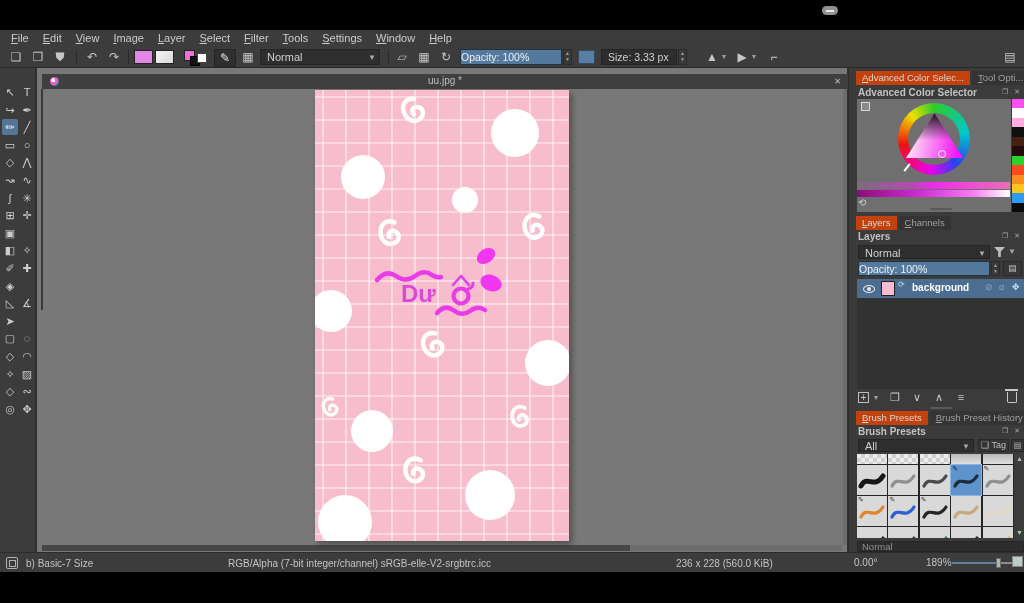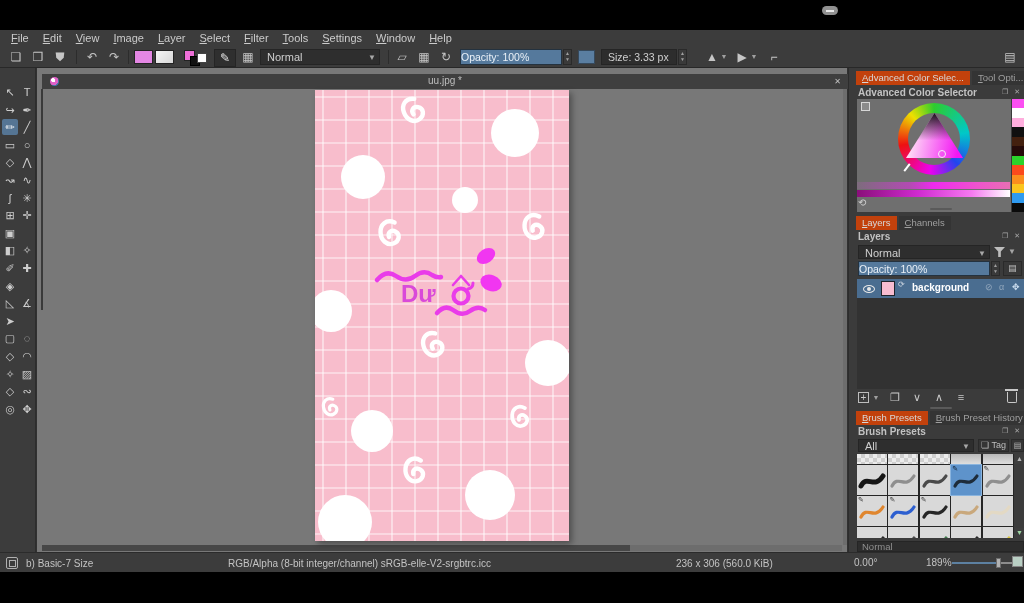--- a/index.html
+++ b/index.html
@@ -432,22 +432,22 @@
           <path d="M4 21 C 10 9, 17 25, 26 11" fill="none" stroke="#d8c23a" stroke-width="3.2" stroke-linecap="round"></path>
         </svg></div>
     </div>
   <div class="ab gsb" style="top:454px;">▲</div>
   <div class="ab gsb" style="top:528px;color:#9fd6a5;">▼</div>
   <div class="ab search"><span>Normal</span></div>
 
   <div class="ab statusbar">
     <span class="sb-brush"></span>
     <span class="sb-text" style="left:26px;">b) Basic-7 Size</span>
-    <span class="sb-text" style="left:228px;">RGB/Alpha (8-bit integer/channel)  sRGB-elle-V2-srgbtrc.icc</span>
-    <span class="sb-text" style="left:676px;">236 x 306 (560.0 KiB)</span>
+    <span class="sb-text" style="left:228px;">RGB/Alpha (7-bit integer/channel)  sRGB-elle-V2-srgbtrc.icc</span>
+    <span class="sb-text" style="left:676px;">236 x 228 (560.0 KiB)</span>
   </div>
   <div class="sb-mem"></div>
   <span class="ab" style="left:854px;top:557px;font-size:10px;color:#c3c3c3;">0.00°</span>
   <span class="ab" style="left:926px;top:557px;font-size:10px;color:#c3c3c3;">189%</span>
   <div class="zoom-groove"></div>
   <div class="zoom-fill"></div>
   <div class="zoom-handle"></div>
   <div class="sb-canvasonly"></div>
 
   <div class="ab black-bottom"></div>

